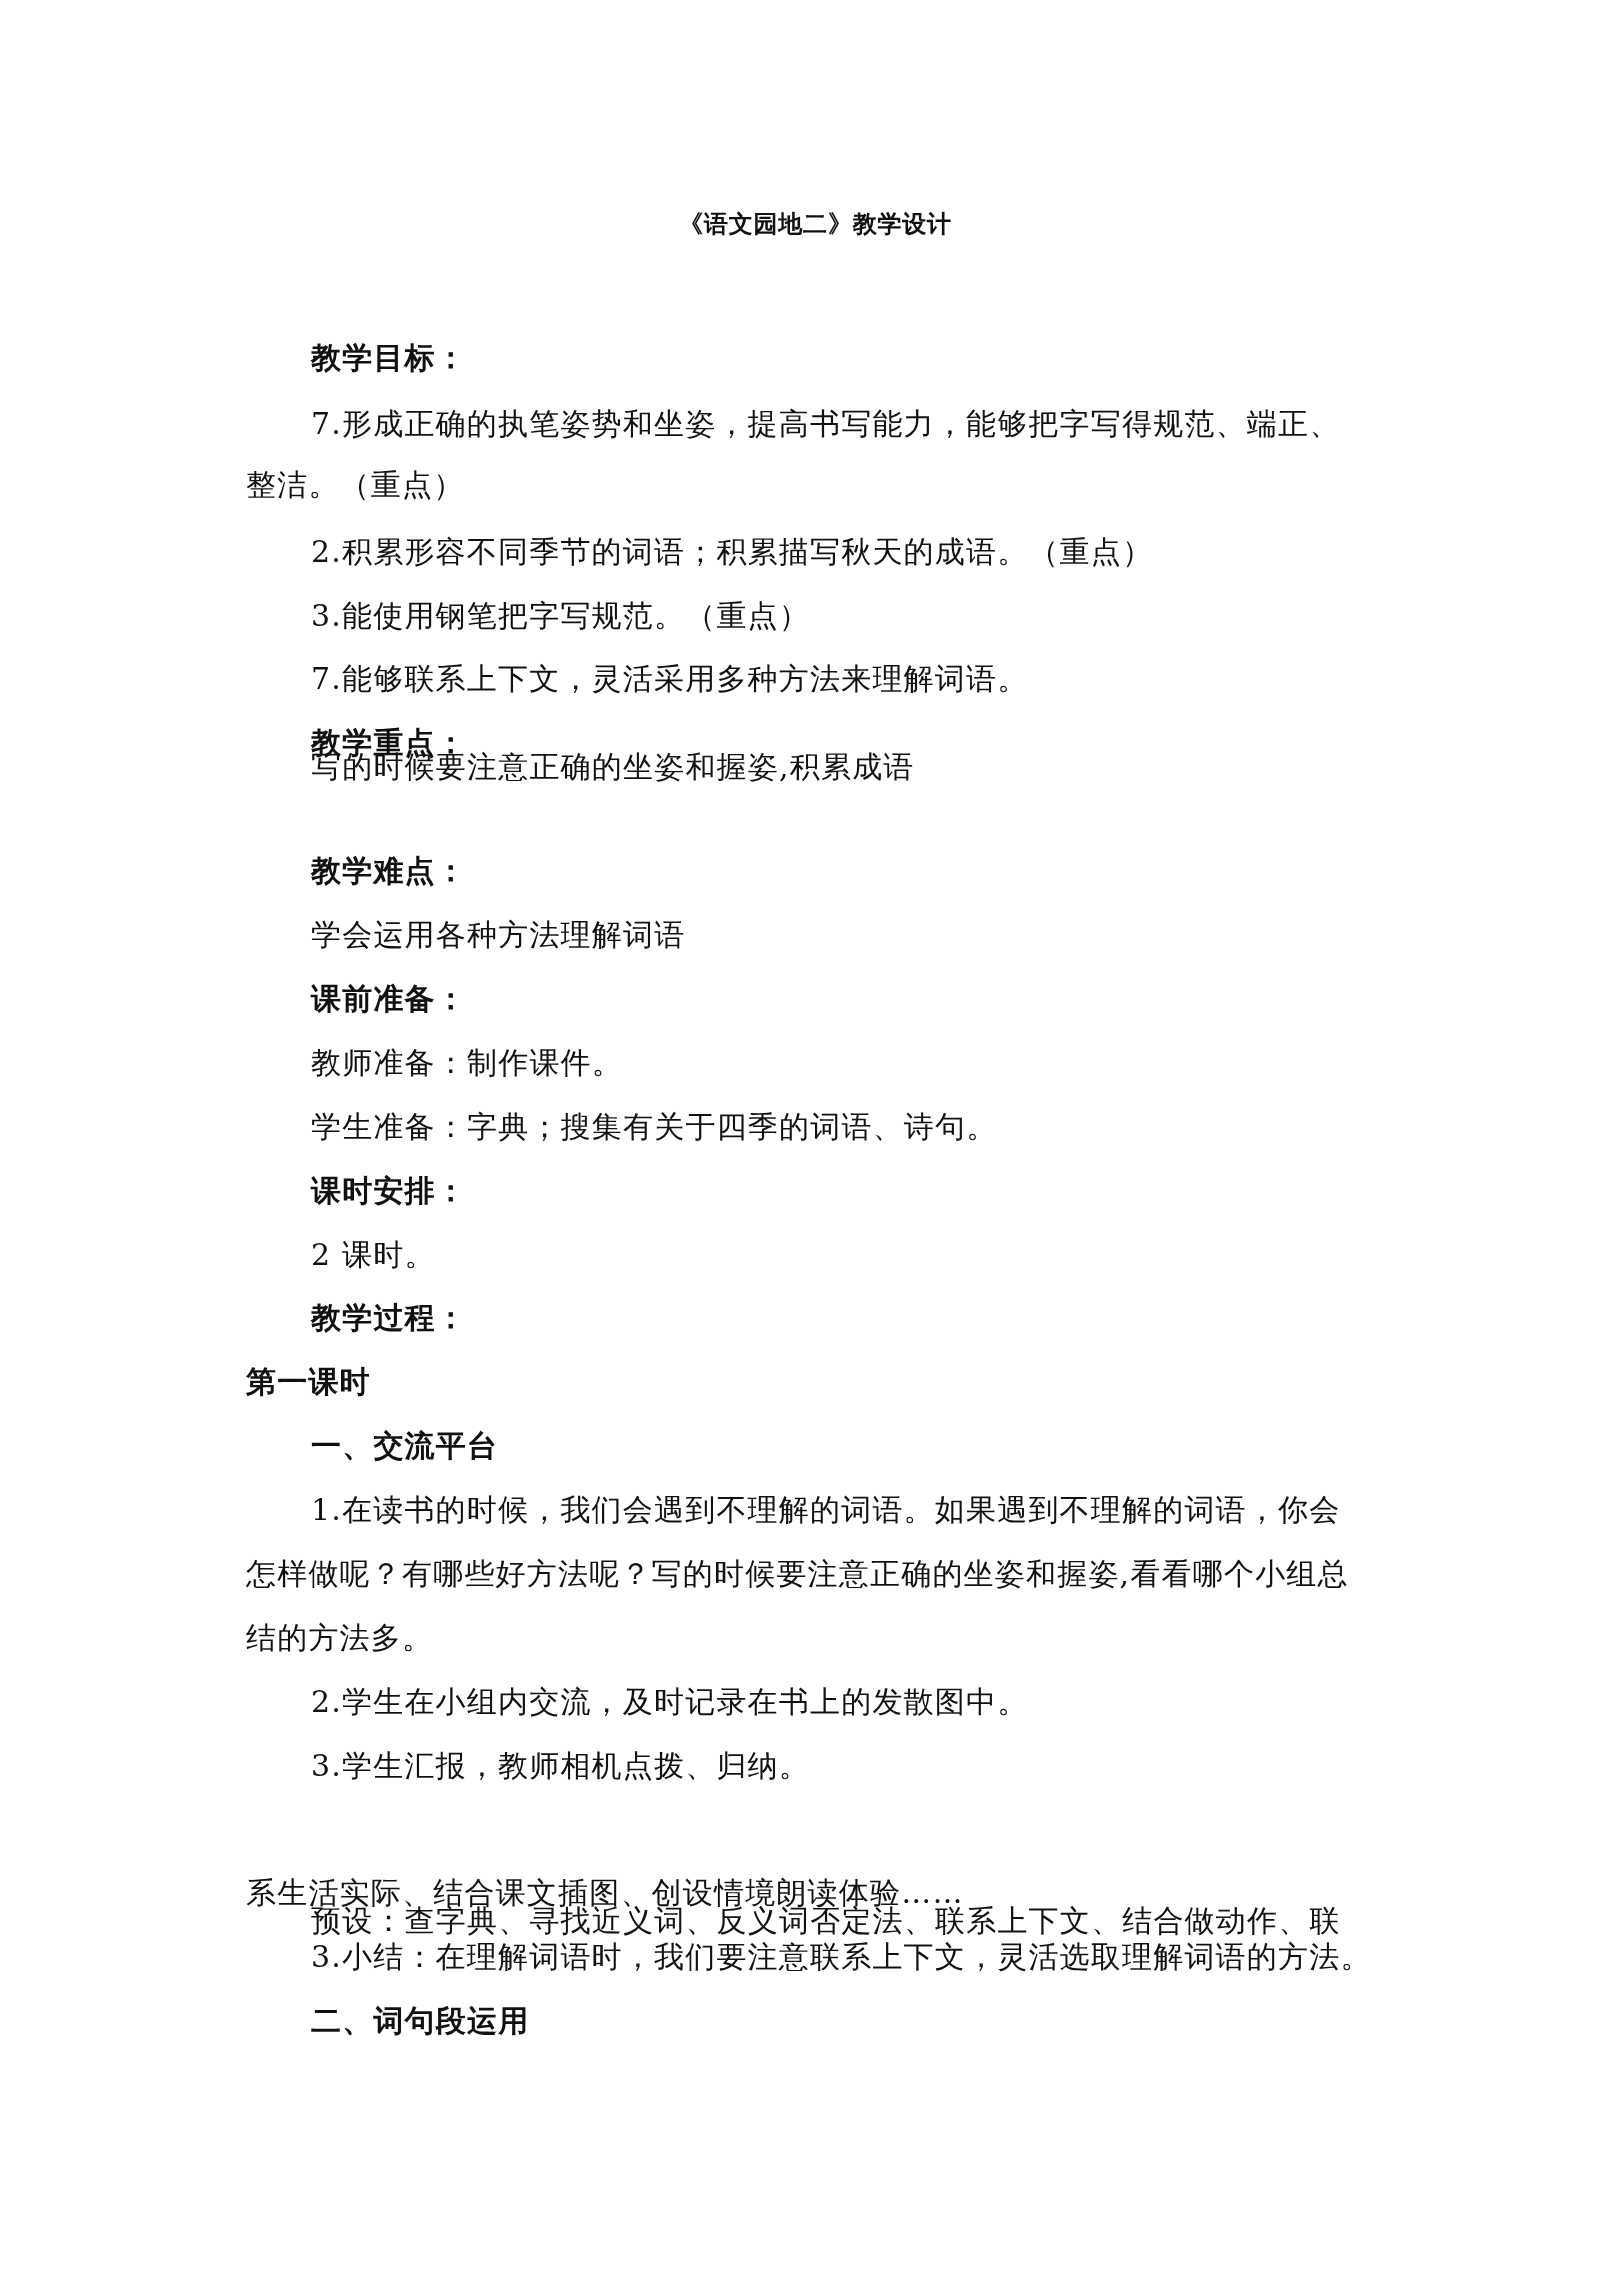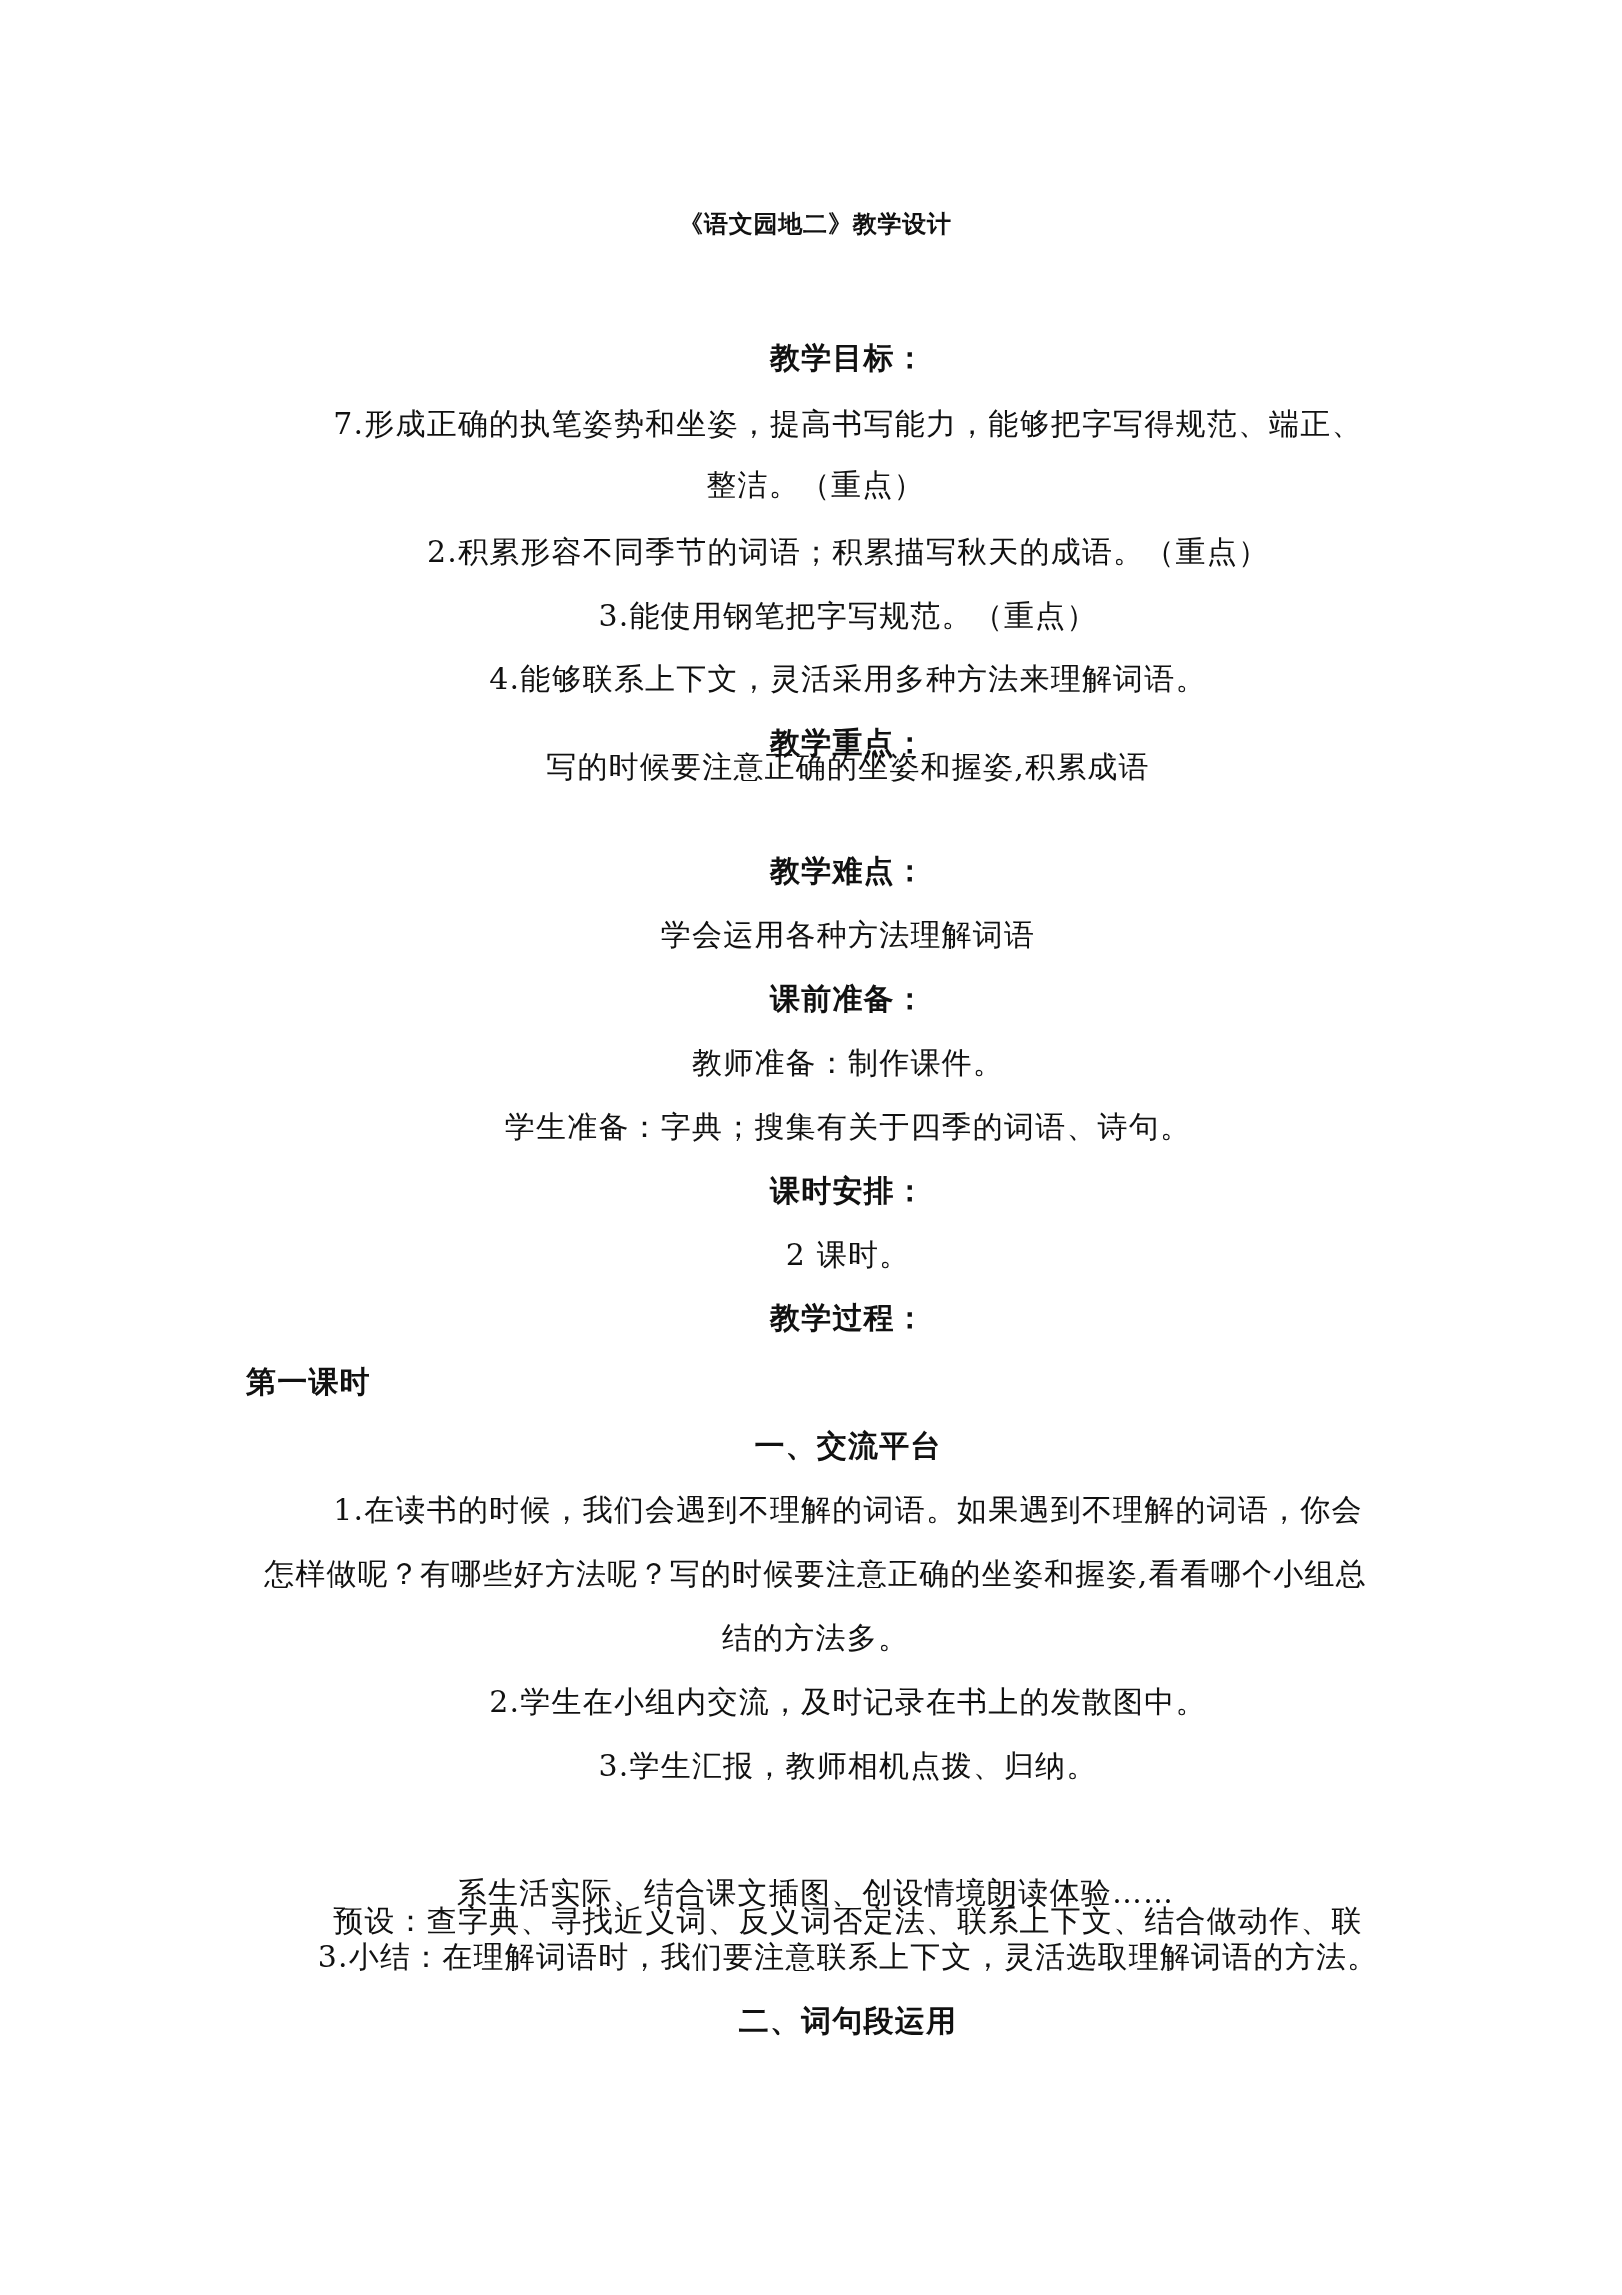--- a/index.html
+++ b/index.html
@@ -14,42 +14,41 @@
     .title {
       position: absolute; left: 0; width: 1139px; top: 208px;
       text-align: center; font-size: 24px; font-weight: bold;
       font-family: "DejaVu Sans", "Liberation Sans", sans-serif;
       letter-spacing: 0.8px;
     }
     .line {
       position: absolute; left: 0; width: 1139px;
       font-size: 30px; line-height: 38px; white-space: nowrap;
       letter-spacing: 1.2px;
-      text-align: center;
     }
     .indent { padding-left: 65px; box-sizing: border-box; }
     .heading {
       font-weight: bold;
       font-family: "DejaVu Sans", "Liberation Sans", sans-serif;
     }
     .center { text-align: left; }
   </style>
 </head>
 <body>
 
 <div class="page">
 
   <div class="title">《语文园地二》教学设计</div>
 
   <div class="line indent heading" style="top:339px">教学目标：</div>
   <div class="line indent" style="top:405px">7.形成正确的执笔姿势和坐姿，提高书写能力，能够把字写得规范、端正、</div>
   <div class="line" style="top:466px">整洁。（重点）</div>
   <div class="line indent" style="top:533px">2.积累形容不同季节的词语；积累描写秋天的成语。（重点）</div>
   <div class="line indent" style="top:597px">3.能使用钢笔把字写规范。（重点）</div>
-  <div class="line indent" style="top:660px">4.能够联系上下文，灵活采用多种方法来理解词语。</div>
+  <div class="line indent" style="top:660px">7.能够联系上下文，灵活采用多种方法来理解词语。</div>
 
   <div class="line indent heading" style="top:724px">教学重点：</div>
   <div class="line indent" style="top:748px">写的时候要注意正确的坐姿和握姿,积累成语</div>
 
   <div class="line indent heading" style="top:852px">教学难点：</div>
   <div class="line indent" style="top:916px">学会运用各种方法理解词语</div>
 
   <div class="line indent heading" style="top:980px">课前准备：</div>
   <div class="line indent" style="top:1044px">教师准备：制作课件。</div>
   <div class="line indent" style="top:1108px">学生准备：字典；搜集有关于四季的词语、诗句。</div>

